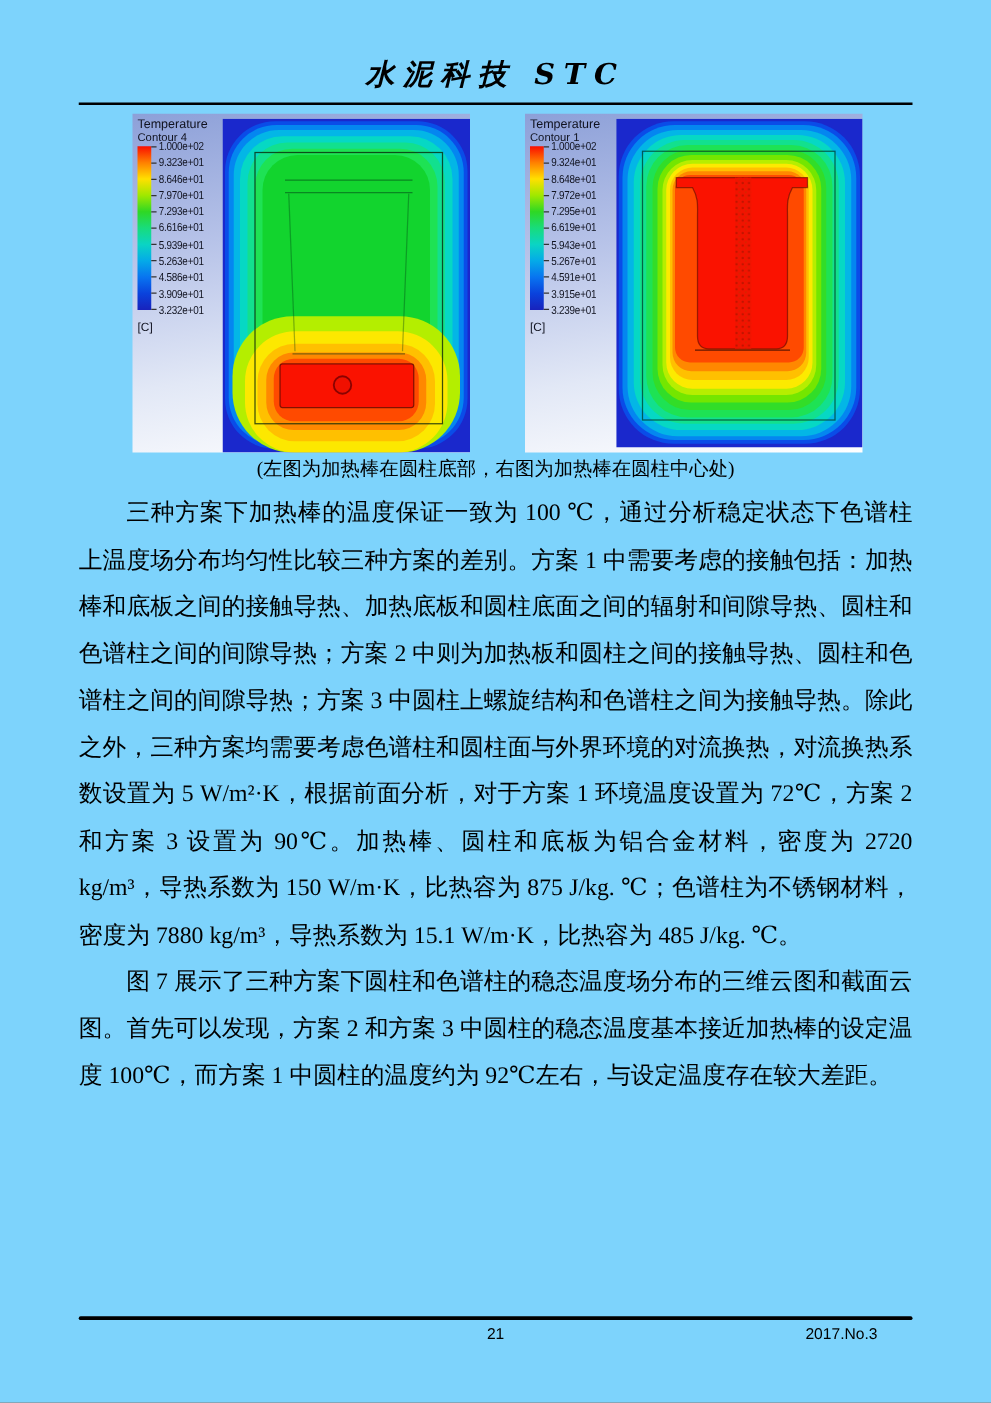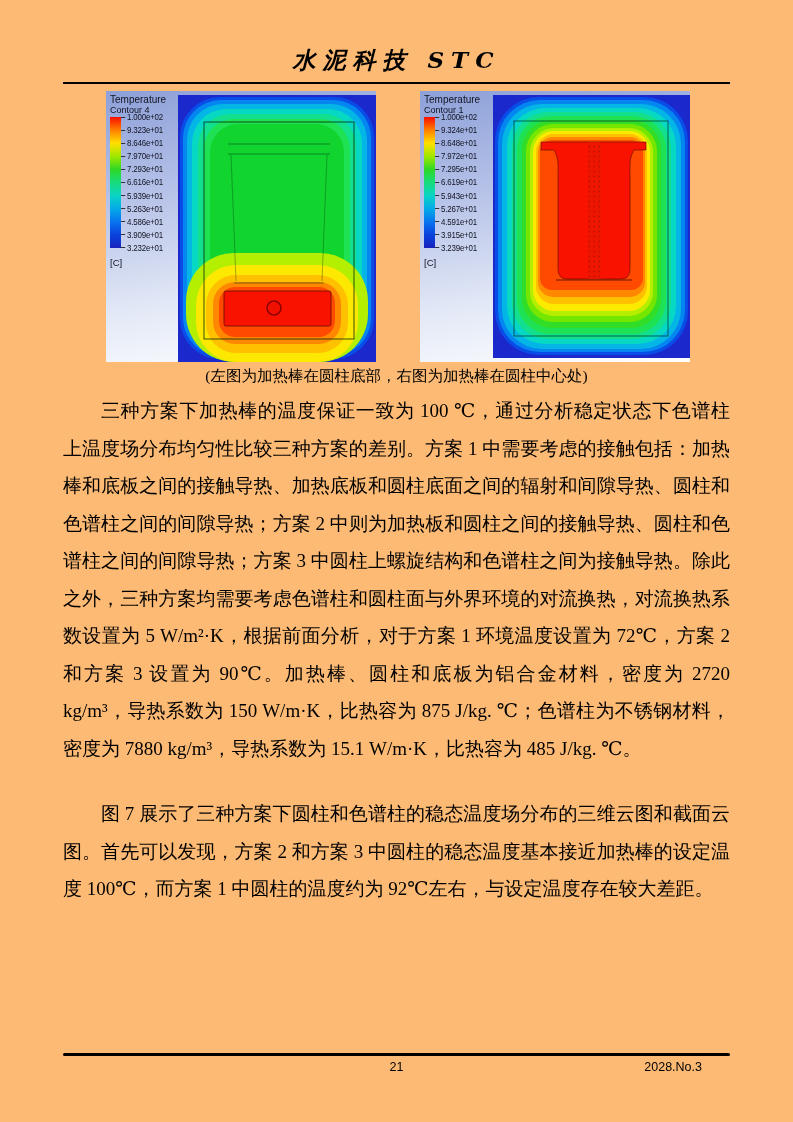--- a/index.html
+++ b/index.html
@@ -1,25 +1,25 @@
 <!DOCTYPE html>
 <html><head>
 <meta charset="utf-8">
 <style>
   html,body{margin:0;padding:0;background:#888;}
-  .page{position:relative;width:793px;height:1122px;background:#fdba74;margin:0 auto;
+  .page{position:relative;width:793px;height:1122px;background:#7dd3fc;margin:0 auto;
         font-family:"Liberation Serif","DejaVu Serif",serif;color:#000;overflow:hidden;}
   .content{padding:0 63px;}
 
   .doc-title{margin:46px 0 0 0;text-align:center;font-size:23px;line-height:28px;
              font-style:italic;font-weight:bold;letter-spacing:7px;
              font-family:"DejaVu Serif","Liberation Serif",serif;}
   .header-rule{margin-top:8px;height:2px;background:#000;}
 
-  .para{font-size:19px;line-height:37.5px;text-align:justify;margin-top:28px;}
+  .para{font-size:19px;line-height:37.5px;text-align:justify;}
   .p1{margin-top:9px;}
   .indent{text-indent:2em;}
 
   .figure-row{margin-top:7px;height:271px;position:relative;}
   .panel{position:absolute;top:0;width:259px;height:271px;
          background:linear-gradient(170deg,#8da0d8 0%,#b6c2e8 35%,#e2e8f6 70%,#ffffff 100%);padding-left:11px;}
   .panel-left{left:43px;}
   .panel-right{left:357px;}
   .field{position:absolute;top:4px;right:0;display:block;}
 
@@ -177,16 +177,16 @@
 
 
     <div class="para p2 indent">三种方案下加热棒的温度保证一致为 100 ℃，通过分析稳定状态下色谱柱上温度场分布均匀性比较三种方案的差别。方案 1 中需要考虑的接触包括：加热棒和底板之间的接触导热、加热底板和圆柱底面之间的辐射和间隙导热、圆柱和色谱柱之间的间隙导热；方案 2 中则为加热板和圆柱之间的接触导热、圆柱和色谱柱之间的间隙导热；方案 3 中圆柱上螺旋结构和色谱柱之间为接触导热。除此之外，三种方案均需要考虑色谱柱和圆柱面与外界环境的对流换热，对流换热系数设置为 5 W/m²·K，根据前面分析，对于方案 1 环境温度设置为 72℃，方案 2 和方案 3 设置为 90℃。加热棒、圆柱和底板为铝合金材料，密度为 2720 kg/m³，导热系数为 150 W/m·K，比热容为 875 J/kg. ℃；色谱柱为不锈钢材料，密度为 7880 kg/m³，导热系数为 15.1 W/m·K，比热容为 485 J/kg. ℃。</div>
     <div class="para indent">图 7 展示了三种方案下圆柱和色谱柱的稳态温度场分布的三维云图和截面云图。首先可以发现，方案 2 和方案 3 中圆柱的稳态温度基本接近加热棒的设定温度 100℃，而方案 1 中圆柱的温度约为 92℃左右，与设定温度存在较大差距。</div>
   </div>
 
   <div class="footer">
     <div class="footer-rule"></div>
     <div class="footer-row">
       <div class="page-num">21</div>
-      <div class="issue">2028.No.3</div>
+      <div class="issue">2017.No.3</div>
     </div>
   </div>
 </div>
 
 </body></html>

